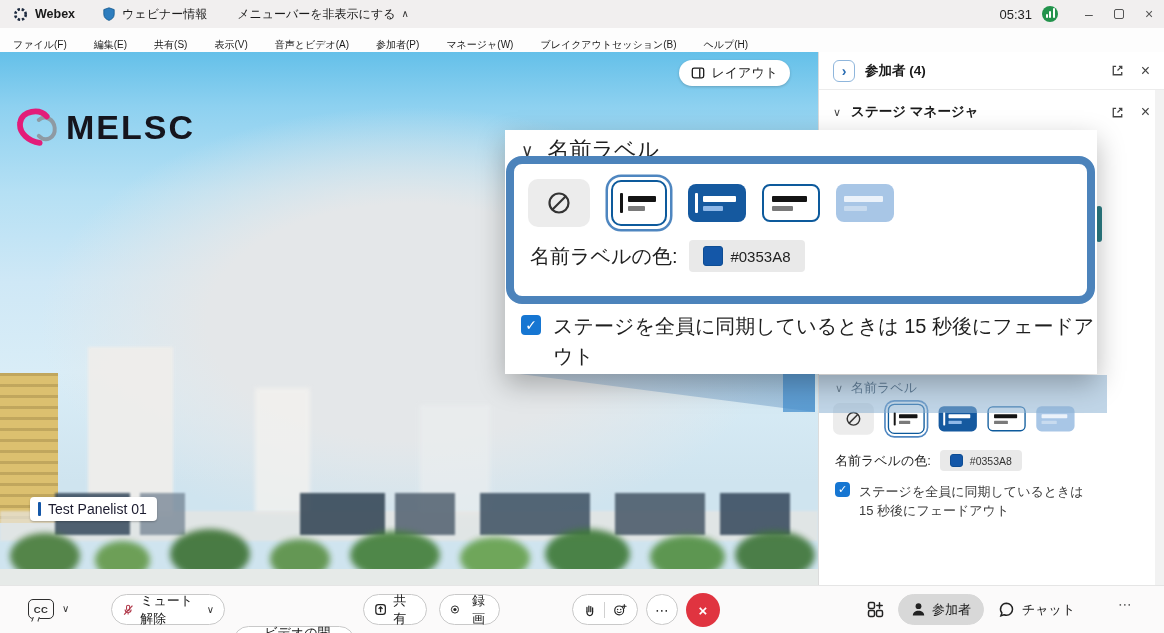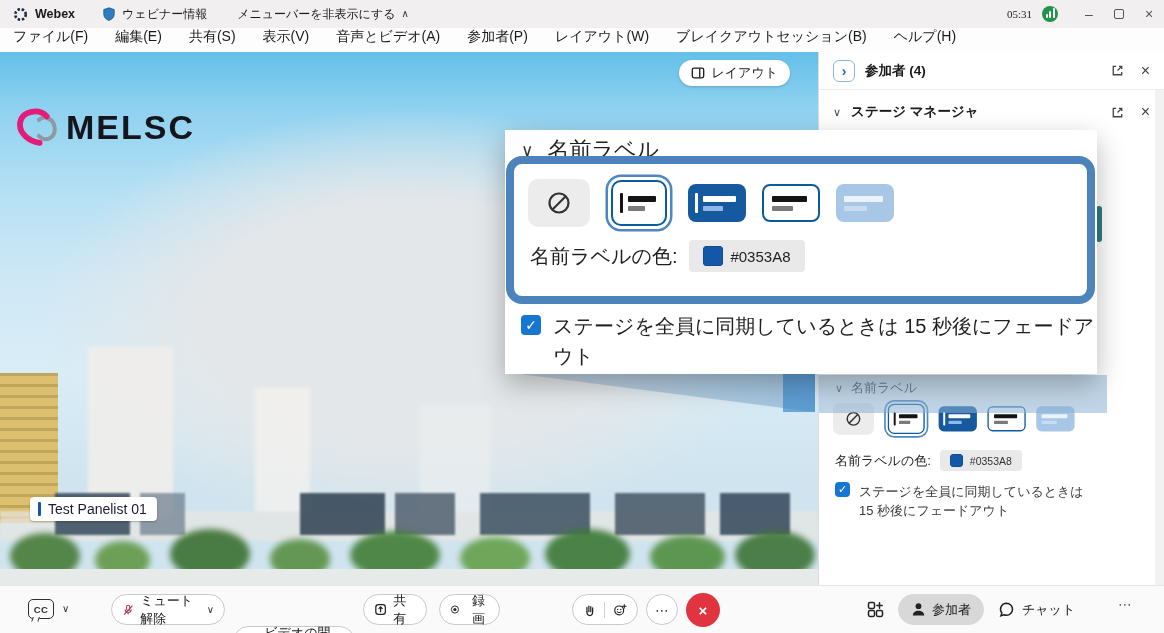--- a/index.html
+++ b/index.html
@@ -12,30 +12,30 @@
   
   .titlebar{position:absolute;left:0;top:0;width:1164px;height:28px;background:#f1efef;
     display:flex;align-items:center;font-size:12px;}
   .titlebar .app{font-weight:700;font-size:12.5px;margin-left:7px;}
   .tb-group{display:flex;align-items:center;gap:7px;}
   .webexlogo{width:15px;height:15px;margin-left:13px;}
   .shield{margin-left:28px;}
   .hidebar{margin-left:30px;display:flex;align-items:center;gap:6px;}
   .chev{font-size:10px;color:#333;line-height:1;}
   .tb-right{margin-left:auto;display:flex;align-items:center;}
-  .time{font-size:11px;color:#222;font-family:Liberation Serif, serif;}
+  .time{font-size:13px;color:#222;}
   .statusdot{width:16px;height:16px;border-radius:50%;background:#23934c;margin-left:10px;
     display:flex;align-items:flex-end;justify-content:center;gap:1.5px;padding-bottom:4px;}
   .statusdot i{display:block;width:2px;background:#fff;border-radius:1px;}
   .winbtn{width:30px;height:22px;display:flex;align-items:center;justify-content:center;color:#555;font-size:14px;}
   .winbtn.min{margin-left:16px;}
   .maxbox{width:10px;height:10px;border:1.2px solid #555;border-radius:2px;}
   
   .menubar{position:absolute;left:0;top:28px;width:1164px;height:24px;background:#fdfdfd;
-    display:flex;align-items:flex-start;gap:27px;padding-left:13px;font-size:14px;color:#1b1b1b;}
+    display:flex;align-items:flex-end;gap:27px;padding-left:13px;font-size:10px;color:#1b1b1b;}
   
   .stage{position:absolute;left:0;top:52px;width:818px;height:533px;overflow:hidden;
     background:linear-gradient(180deg,#64c0e9 0px,#8ed1f0 55px,#b5e0f4 140px,#cfe8f6 230px,#d9edf7 320px,#cfe4ef 430px);}
   .fog{position:absolute;left:40px;top:55px;width:740px;height:430px;
     background:radial-gradient(closest-side,#e4e7e9 0%,#e4e7e9 55%,rgba(228,231,233,0) 100%);}
   .brand{position:absolute;left:14px;top:55px;display:flex;align-items:center;gap:6px;}
   .brand-name{font-size:34px;font-weight:800;letter-spacing:2px;color:#15151d;}
   .layout-btn{position:absolute;right:28px;top:8px;height:26px;background:#fff;border-radius:14px;
     display:flex;align-items:center;gap:6px;padding:0 12px;font-size:13px;color:#1a1a1a;
     box-shadow:0 1px 3px rgba(0,0,0,.2);}
@@ -198,21 +198,21 @@
     </span>
   </div>
 
   <div class="menubar">
     <span>ファイル(F)</span>
     <span>編集(E)</span>
     <span>共有(S)</span>
     <span>表示(V)</span>
     <span>音声とビデオ(A)</span>
     <span>参加者(P)</span>
-    <span>レイアウト(W)</span>
+    <span>マネージャ(W)</span>
     <span>ブレイクアウトセッション(B)</span>
     <span>ヘルプ(H)</span>
   </div>
 
   <div class="stage">
     <div class="fog"></div>
     <div class="sky-el bldg-y"></div>
     <div class="sky-el tw-a"></div>
     <div class="sky-el tw-b"></div>
     <div class="sky-el tw-c"></div>

